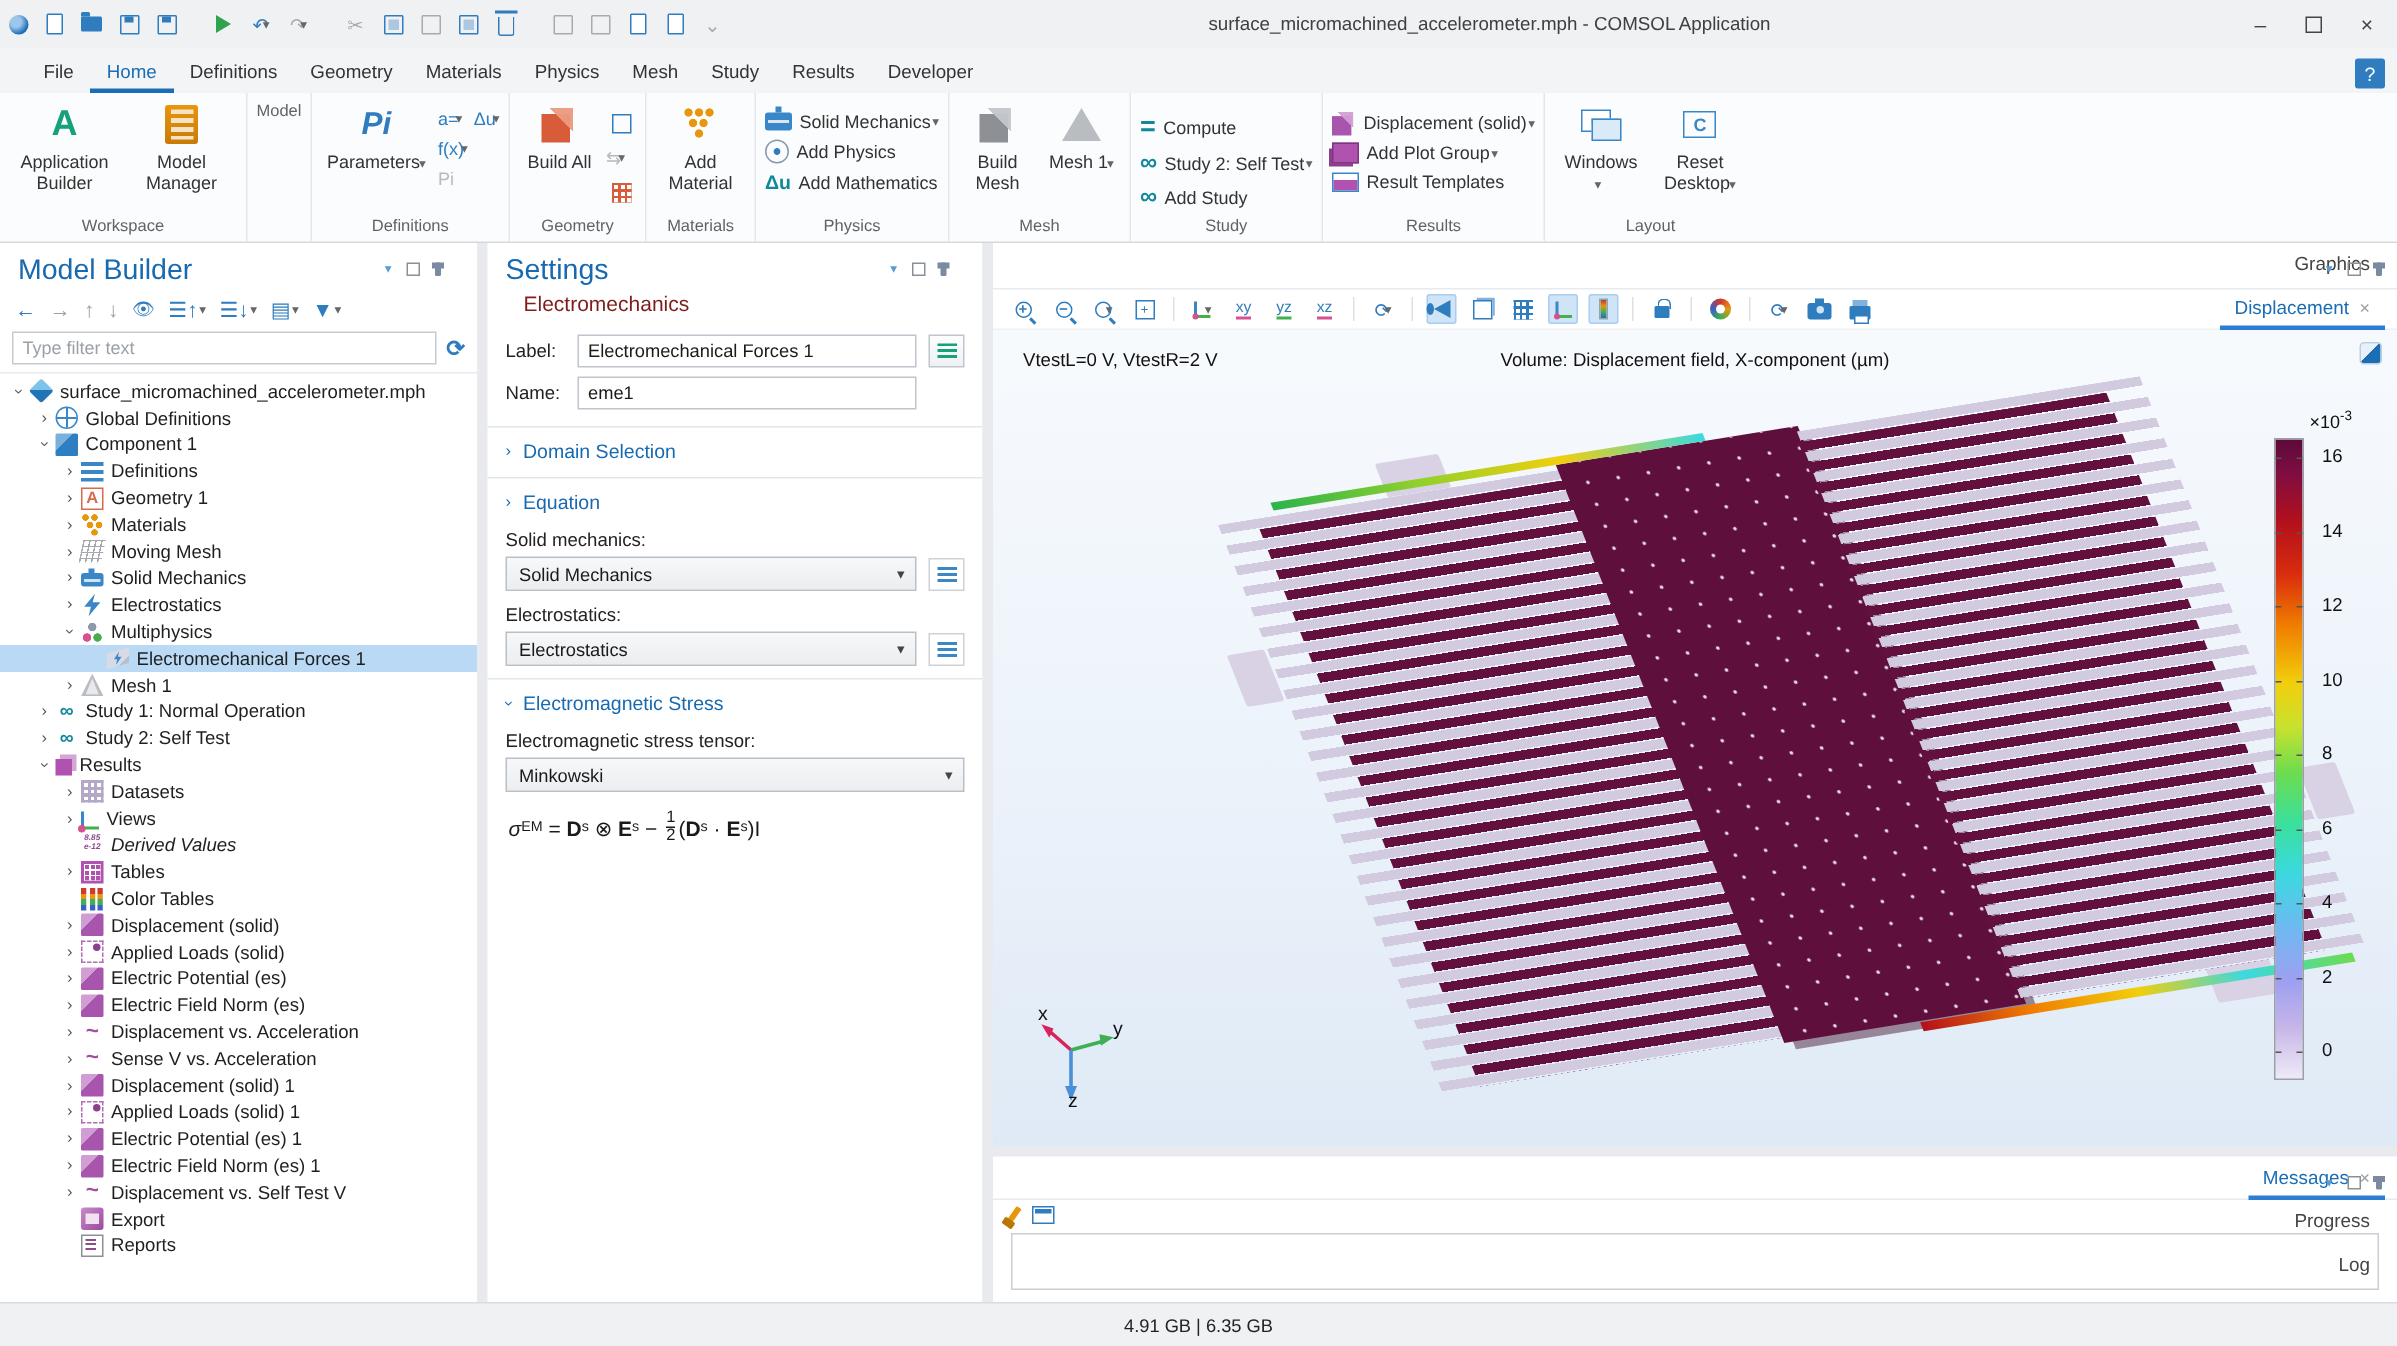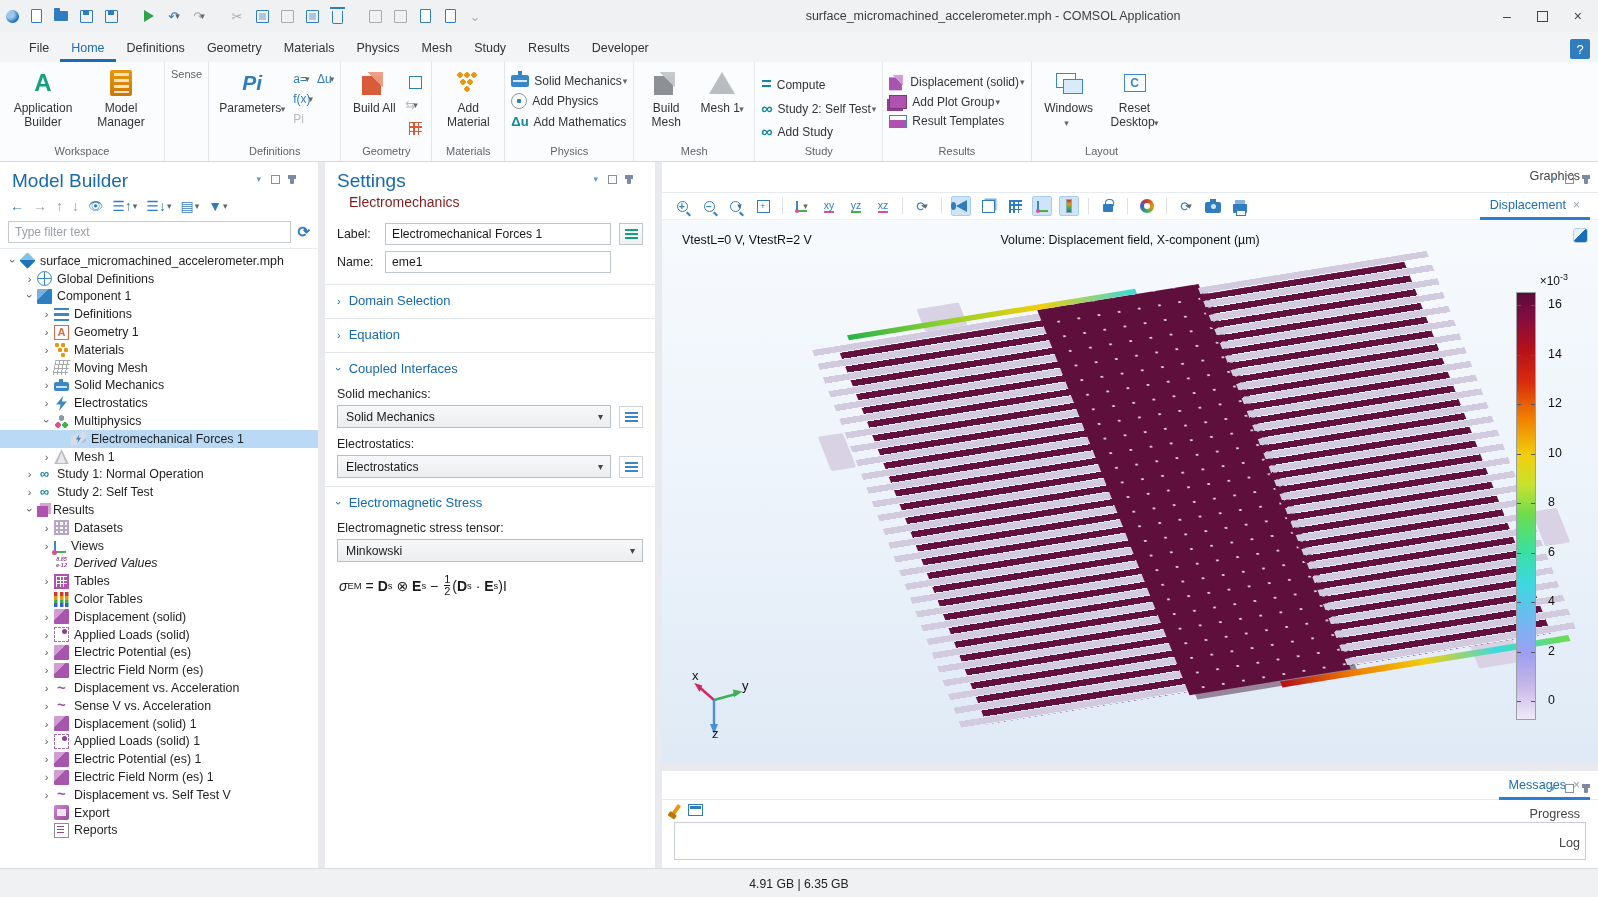--- a/index.html
+++ b/index.html
@@ -330,21 +330,21 @@
         <span class="bico">
             <span class="i-stack"></span>
           </span>
         <span class="blabel">Model Manager</span>
       </div>
     </div>
     <div class="rgroup-label">Workspace</div>
   </div>
 
   <div class="rgroup">
-    <div class="rgroup-label">Sense</div>
+    <div class="rgroup-label">Model</div>
   </div>
 
   <div class="rgroup">
     <div class="rgroup-body">
       <div class="bigbtn">
         <span class="bico i-pi">Pi</span>
         <span class="blabel"><span>Parameters</span> <span class="dd">▾</span></span>
       </div>
       <div class="smallcol">
         <span class="glyphbtn">
@@ -726,24 +726,20 @@
       <input type="text" value="eme1" style="">
     </div>
 
     <div class="section">
       <span class="chev">›</span>
       <span>Domain Selection</span>
     </div>
     <div class="section">
       <span class="chev">›</span>
       <span>Equation</span>
-    </div>
-    <div class="section">
-      <span class="chev e">›</span>
-      <span>Coupled Interfaces</span>
     </div>
 
     <div class="fcap">Solid mechanics:</div>
     <div class="combo-row">
       <div class="combo">
           <span>Solid Mechanics</span>
         </div>
       <span class="sq-btn" style="background:#fff;border-color:#cdd2d8">
           <span class="lines" style="background:repeating-linear-gradient(#3a87c8 0 2px,transparent 2px 4px)"></span>
         </span>

